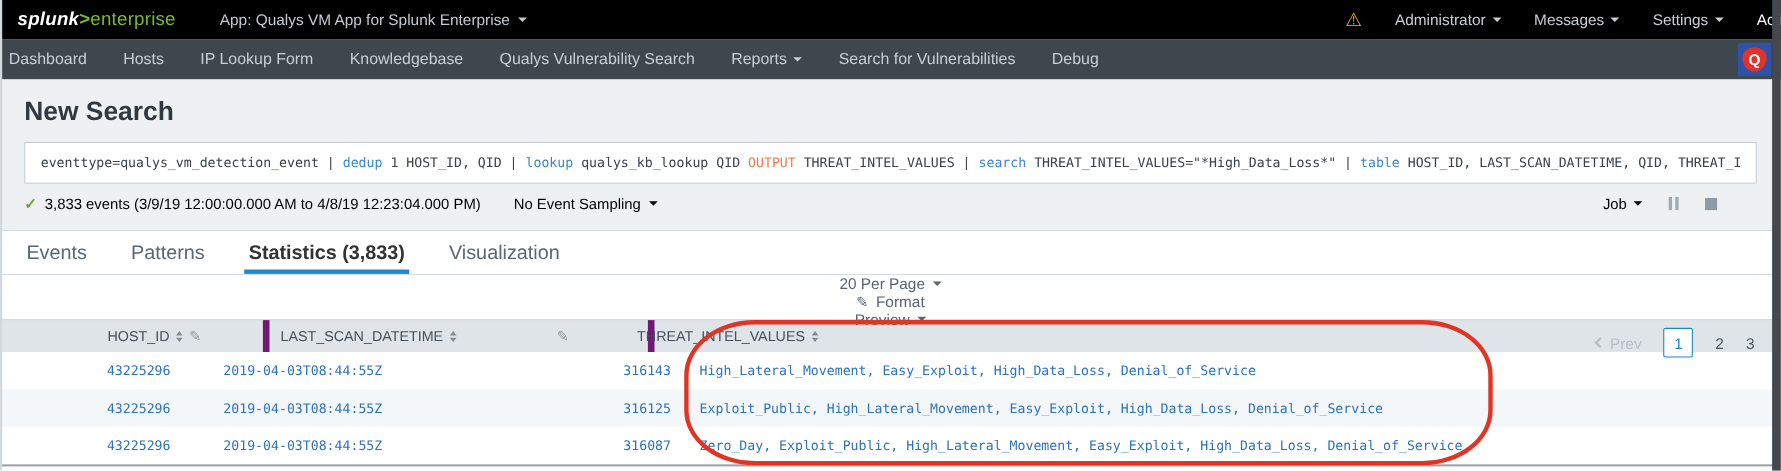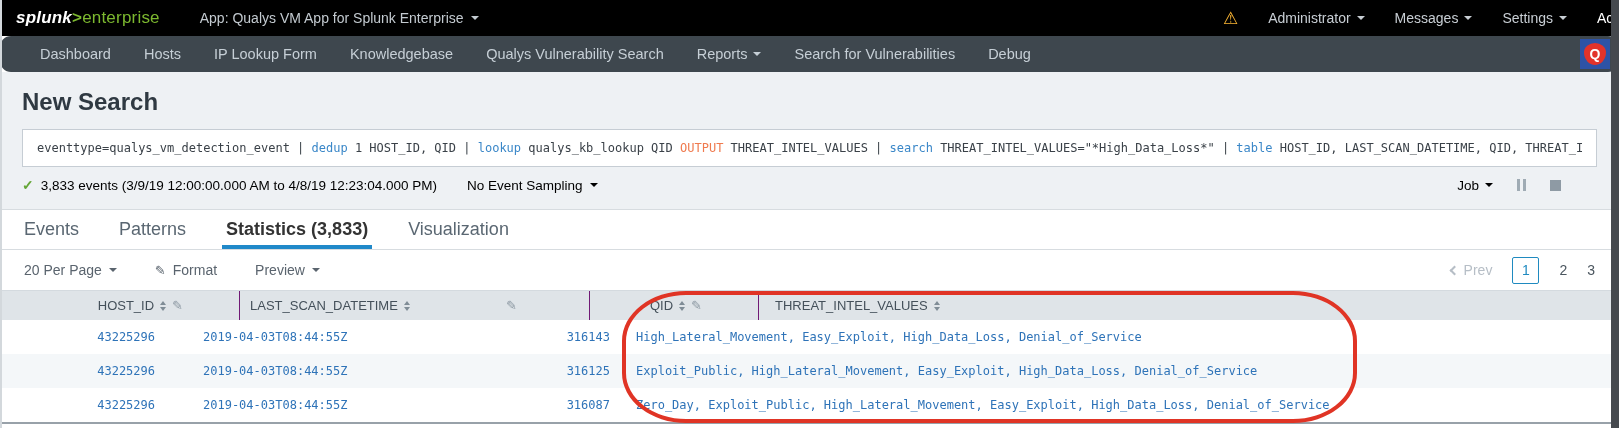--- a/index.html
+++ b/index.html
@@ -25,21 +25,21 @@
   .topbar-right { margin-left:auto; display:flex; align-items:center; gap:30px; margin-right:-52px; }
   .warn-icon::before { content:"⚠"; color:#f8b332; font-size:17px; line-height:1; }
   .top-item { display:flex; align-items:center; gap:6px; cursor:pointer; white-space:nowrap; }
   .top-item.clipped { width:60px; overflow:hidden; color:#fff; }
   .caret { width:0; height:0; border-left:4px solid transparent; border-right:4px solid transparent;
            border-top:4px solid currentColor; display:inline-block; }
 
   
   .navbar {
     height:36px; background:#3e474e; display:flex; align-items:center; gap:33px;
-    padding:0 40px; color:#c6cfd6; font-size:14.5px; position:relative; z-index:10;border-radius:11px;
+    padding:0 8px; color:#c6cfd6; font-size:14.5px; position:relative; z-index:10;
   }
   .nav-item { display:flex; align-items:center; gap:6px; cursor:pointer; white-space:nowrap; }
   .qualys-badge {
     position:absolute; right:9px; top:3px; width:30px; height:30px; background:#2d53a6;
     display:flex; align-items:center; justify-content:center; cursor:pointer;
   }
   .qualys-shield {
     width:22px; height:22px; background:#e2332a; color:#fff; font-weight:700; font-size:14px;
     display:flex; align-items:center; justify-content:center;
     border-radius:50% 50% 50% 50% / 42% 42% 58% 58%;
@@ -64,39 +64,39 @@
   .pause-icon i { width:3px; height:12px; background:#9fabb4; display:block; }
   .stop-icon { width:11px; height:11px; background:#8e9aa4; cursor:pointer; }
 
   
   .tabs { height:40px; display:flex; gap:40px; padding:0 24px; background:#fff; border-bottom:1px solid #d7dce0; }
   .tab { display:flex; align-items:center; font-size:18px; color:#5a6772; position:relative; cursor:pointer; }
   .tab.active { font-weight:700; color:#333; }
   .tab.active::after { content:""; position:absolute; left:-4px; right:-4px; bottom:0; height:4px; background:#2089c9; }
 
   
-  .controls { height:40px; display:flex; align-items:center; padding:0 24px; gap:38px; font-size:14px; color:#5a646e; }
+  .controls { height:40px; display:flex; align-items:center; padding:0 24px; font-size:14px; color:#5a646e;flex-direction:column; }
   .ctrl { display:flex; align-items:center; gap:7px; cursor:pointer; white-space:nowrap; }
   .pencil-icon::before { content:"✎"; font-size:13px; color:inherit; }
   .pagination { margin-left:auto; display:flex; align-items:center; gap:20px; }
   .prev-btn { display:flex; align-items:center; gap:6px; color:#b6bec6; cursor:default; }
   .chev-left { width:7px; height:7px; border-left:2px solid #b6bec6; border-bottom:2px solid #b6bec6;
                transform:rotate(45deg); display:inline-block; }
   .page-num { color:#4b565f; cursor:pointer; font-size:14px; }
   .page-num.active {
     width:27px; height:27px; border:1px solid #1f8ac0; color:#1f8ac0; background:#fff;
     display:flex; align-items:center; justify-content:center; border-radius:2px;
   }
 
   
   .results-table { border-bottom:2px solid #98a1a9; }
   .thead, .trow { display:grid; grid-template-columns:193px 304px 123px 1fr; align-items:stretch; }
   .thead { background:#dfe4e8; height:30px; color:#44505a; font-size:13px; border-top:1px solid #d4dadf;gap:46px; }
   .th { display:flex; align-items:center; gap:6px; height:100%; }
-  .th + .th { border-left:1px solid #701a75; }
+  .th + .th { border-left:6px solid #701a75;justify-content:center; }
   .th-right { justify-content:flex-end; padding-right:10px; }
   .th-scan { padding-left:10px; }
   .th-scan .pencil-icon { margin-left:auto; margin-right:26px; }
   .th-threat { padding-left:16px; }
   .sort-icon { display:inline-flex; flex-direction:column; gap:2px; cursor:pointer; }
   .sort-icon i { width:0; height:0; border-left:3.5px solid transparent; border-right:3.5px solid transparent; display:block; }
   .sort-icon .up { border-bottom:4.5px solid #7f8c96; }
   .sort-icon .dn { border-top:4.5px solid #7f8c96; }
   .head-pencil { color:#8d99a3; cursor:pointer; }
   .trow { height:34px; align-items:center; font-family:"DejaVu Sans Mono", monospace; font-size:12px; color:#2e73b8; background:#fff; }
@@ -257,28 +257,20 @@
         <span class="pencil-icon head-pencil"></span>
       </div>
       <div class="th th-scan">
         <span>LAST_SCAN_DATETIME</span>
         <span class="sort-icon">
             <i class="up"></i>
             <i class="dn"></i>
           </span>
         <span class="pencil-icon head-pencil"></span>
       </div>
-      <div class="th th-right">
-        <span>QID</span>
-        <span class="sort-icon">
-            <i class="up"></i>
-            <i class="dn"></i>
-          </span>
-        <span class="pencil-icon head-pencil"></span>
-      </div>
       <div class="th th-threat">
         <span>THREAT_INTEL_VALUES</span>
         <span class="sort-icon">
             <i class="up"></i>
             <i class="dn"></i>
           </span>
       </div>
     </div>
 
     <div class="trow">

